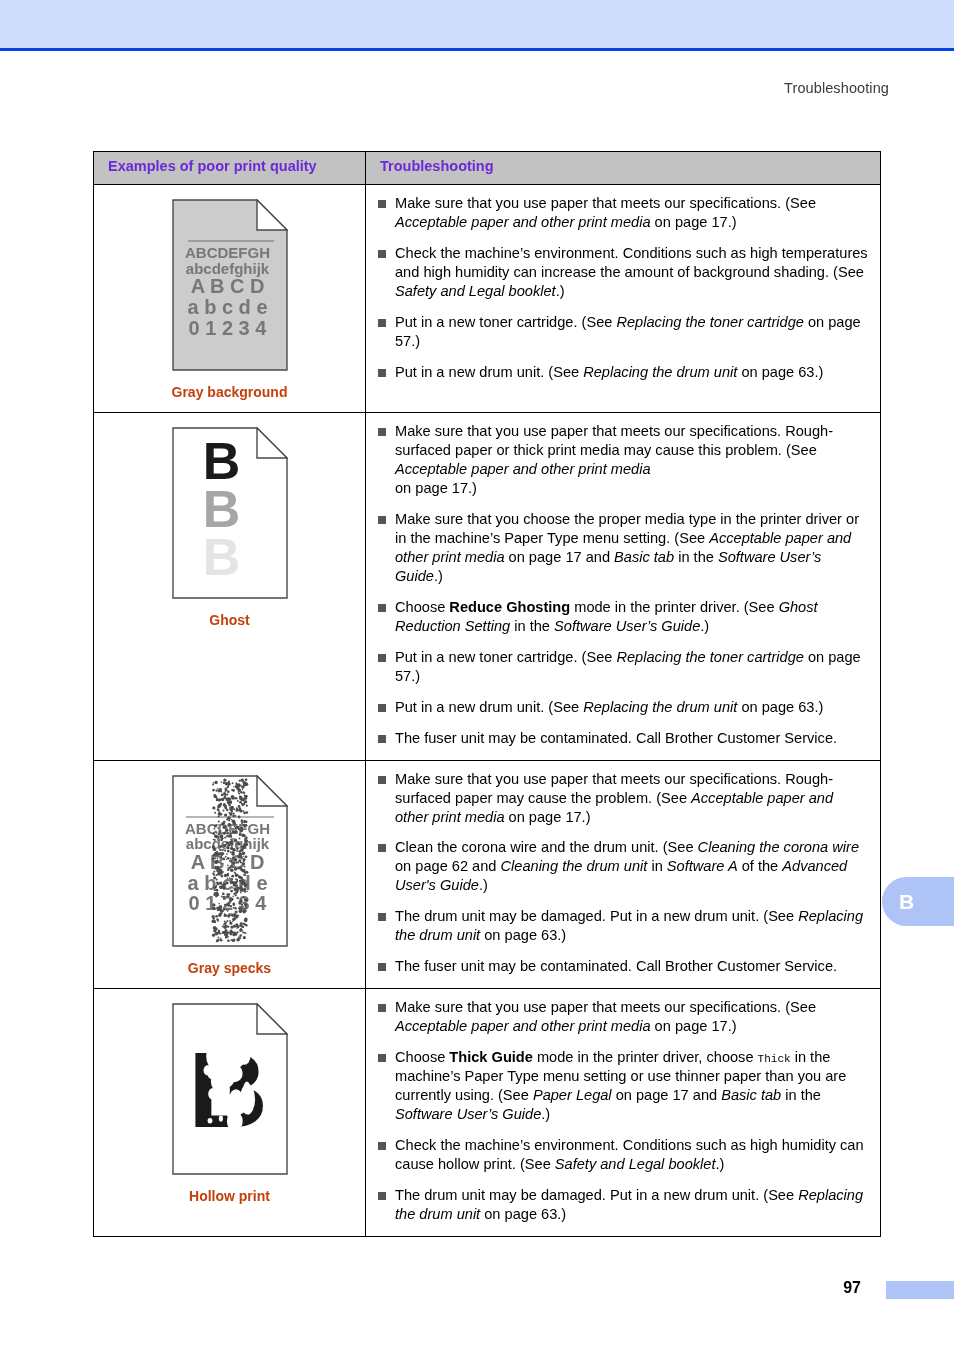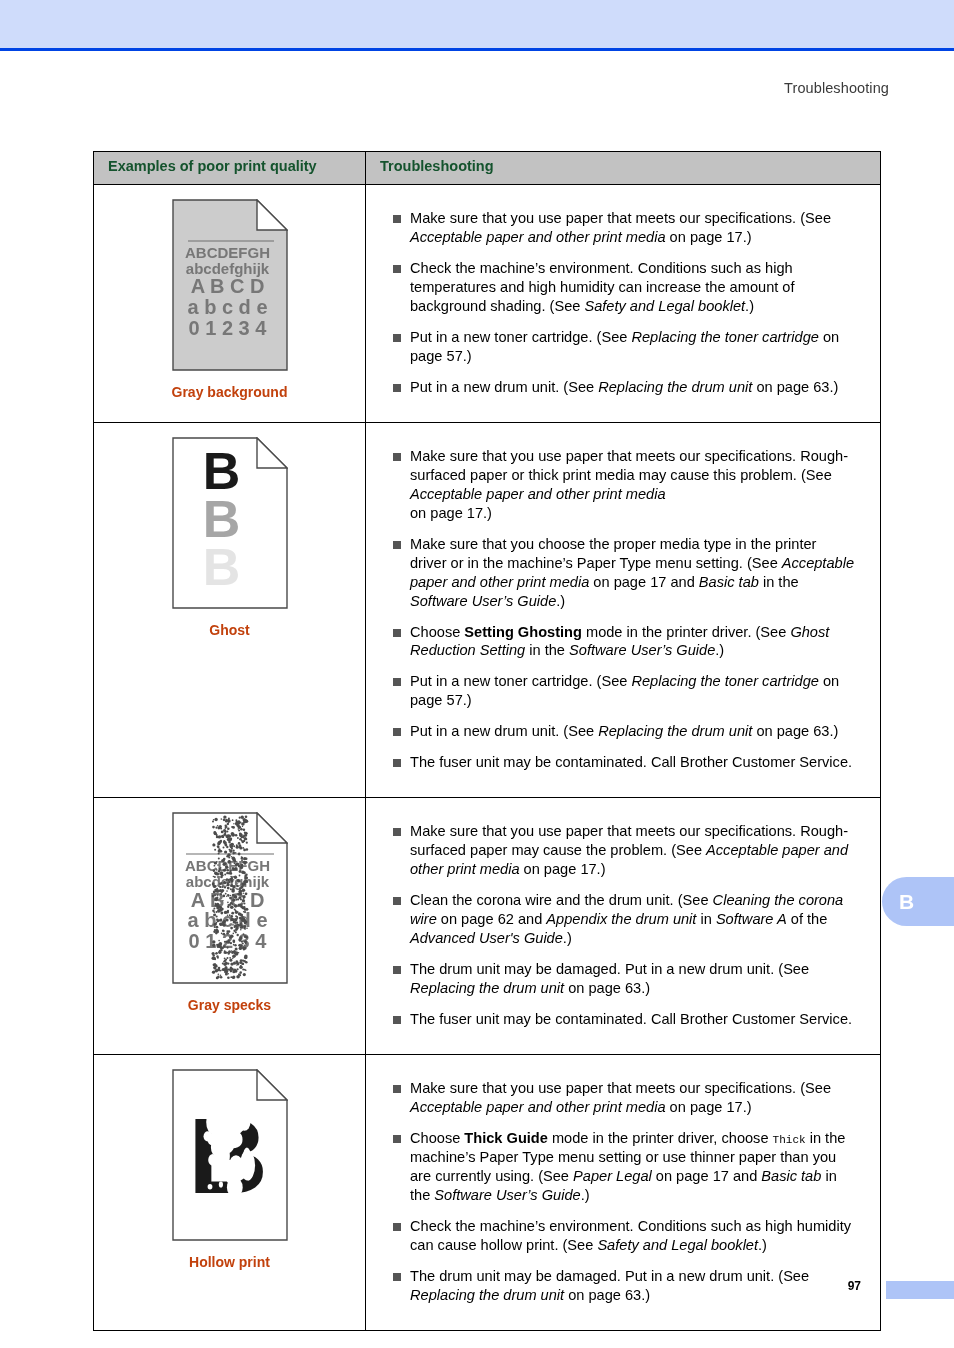--- a/index.html
+++ b/index.html
@@ -49,21 +49,21 @@
     position: absolute;
     top: 1279px;
     left: 0;
     width: 954px;
     height: 24px;
   }
   .page-num {
     position: absolute;
     right: 93px;
     top: 0;
-    font-size: 12px;
+    font-size: 16px;
     font-weight: bold;
     color: #000;
   }
   .footer-swatch {
     position: absolute;
     right: 0;
     top: 2px;
     width: 68px;
     height: 18px;
     background: #aec4f7;
@@ -103,21 +103,21 @@
     vertical-align: top;
     padding: 0;
   }
   .tbl thead th {
     background: #c2c2c2;
     font-size: 14.5px;
     font-weight: bold;
     text-align: left;
     padding: 6px 0 6px 14px;
     height: 20px;
-    color: #14532d;
+    color: #6d28d9;
   }
   col.c1 { width: 272px; }
   col.c2 { width: 515px; }
 
   
   .sample-cell {
     text-align: center;
     padding: 14px 0 12px 0 !important;
   }
   .sample-caption {
@@ -126,21 +126,21 @@
     margin-top: 9px;
     color: #c2410c;
   }
 
   
   .rec-cell {
     padding: 9px 10px 10px 6px !important;
   }
   ul.rec {
     list-style: none;
-    margin: 15px;
+    margin: 0;
     padding: 0;
   }
   ul.rec > li {
     position: relative;
     padding-left: 23px;
     margin: 0 0 12px 0;
     font-size: 14.6px;
     line-height: 1.30;
     color: #000;
   }
@@ -222,21 +222,21 @@
       <tr>
         <td class="sample-cell"><div class="page-ill"><svg width="116" height="172" viewBox="0 0 116 172">
       <path d="M1,1 H85 L115,31 V171 H1 Z" fill="#ffffff" stroke="#4a4a4a" stroke-width="1.4"></path>
       <path d="M85,1 L115,31 H85 Z" fill="#ffffff" stroke="#4a4a4a" stroke-width="1.4"></path>
 
     </svg><div class="samp-text" style="top: 8px; font-size: 52px; font-weight: bold; line-height: 1; color: rgb(26, 26, 26); left: -12px;">B</div><div class="samp-text" style="top: 56px; font-size: 52px; font-weight: bold; line-height: 1; color: rgb(166, 166, 166); left: -12px;">B</div><div class="samp-text" style="top: 104px; font-size: 52px; font-weight: bold; line-height: 1; color: rgb(228, 228, 228); left: -12px;">B</div></div><div class="sample-caption">Ghost</div></td>
         <td class="rec-cell">
           <ul class="rec">
             <li>Make sure that you use paper that meets our specifications. Rough-surfaced paper or thick print media may cause this problem. (See <i>Acceptable paper and other print media</i><br>on page 17.)</li>
             <li>Make sure that you choose the proper media type in the printer driver or in the machine’s Paper Type menu setting. (See <i>Acceptable paper and other print media</i> on page 17 and <i>Basic tab</i> in the <i>Software User’s Guide</i>.)</li>
-            <li>Choose <b>Setting Ghosting</b> mode in the printer driver. (See <i>Ghost Reduction Setting</i> in the <i>Software User’s Guide</i>.)</li>
+            <li>Choose <b>Reduce Ghosting</b> mode in the printer driver. (See <i>Ghost Reduction Setting</i> in the <i>Software User’s Guide</i>.)</li>
             <li>Put in a new toner cartridge. (See <i>Replacing the toner cartridge</i> on page 57.)</li>
             <li>Put in a new drum unit. (See <i>Replacing the drum unit</i> on page 63.)</li>
             <li>The fuser unit may be contaminated. Call Brother Customer Service.</li>
           </ul>
         </td>
       </tr>
       <tr>
         <td class="sample-cell"><div class="page-ill"><svg width="116" height="172" viewBox="0 0 116 172">
       <path d="M1,1 H85 L115,31 V171 H1 Z" fill="#ffffff" stroke="#4a4a4a" stroke-width="1.4"></path>
       <path d="M85,1 L115,31 H85 Z" fill="#ffffff" stroke="#4a4a4a" stroke-width="1.4"></path>
@@ -867,21 +867,21 @@
                 <circle cx="63.1" cy="102.2" r="1.0" fill="#4c4c4c"></circle>
                 <circle cx="69.8" cy="106.5" r="1.4" fill="#4c4c4c"></circle>
                 <circle cx="40.9" cy="56.7" r="1.2" fill="#4c4c4c"></circle>
                 <circle cx="59.8" cy="144.3" r="0.8" fill="#4c4c4c"></circle>
                 <circle cx="57.8" cy="57.1" r="1.0" fill="#4c4c4c"></circle>
               </svg>
             </div></div><div class="sample-caption">Gray specks</div></td>
         <td class="rec-cell">
           <ul class="rec">
             <li>Make sure that you use paper that meets our specifications. Rough-surfaced paper may cause the problem. (See <i>Acceptable paper and other print media</i> on page 17.)</li>
-            <li>Clean the corona wire and the drum unit. (See <i>Cleaning the corona wire</i> on page 62 and <i>Appendix the drum unit</i> in <i>Software A</i> of the <i>Advanced User's Guide</i>.)</li>
+            <li>Clean the corona wire and the drum unit. (See <i>Cleaning the corona wire</i> on page 62 and <i>Cleaning the drum unit</i> in <i>Software A</i> of the <i>Advanced User's Guide</i>.)</li>
             <li>The drum unit may be damaged. Put in a new drum unit. (See <i>Replacing the drum unit</i> on page 63.)</li>
             <li>The fuser unit may be contaminated. Call Brother Customer Service.</li>
           </ul>
         </td>
       </tr>
       <tr>
         <td class="sample-cell"><div class="page-ill"><svg width="116" height="172" viewBox="0 0 116 172">
       <path d="M1,1 H85 L115,31 V171 H1 Z" fill="#ffffff" stroke="#4a4a4a" stroke-width="1.4"></path>
       <path d="M85,1 L115,31 H85 Z" fill="#ffffff" stroke="#4a4a4a" stroke-width="1.4"></path>
 

